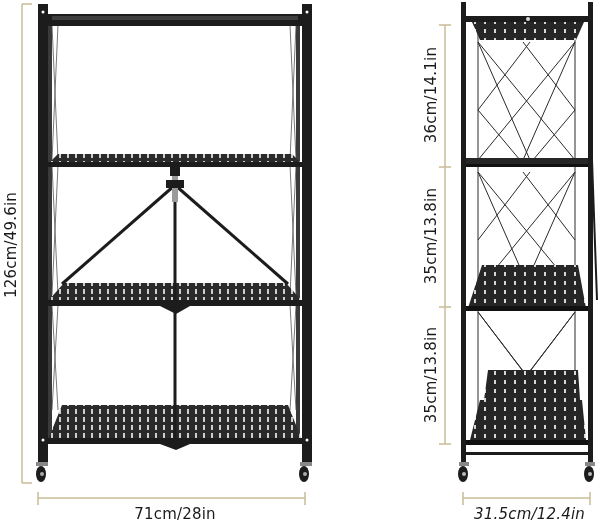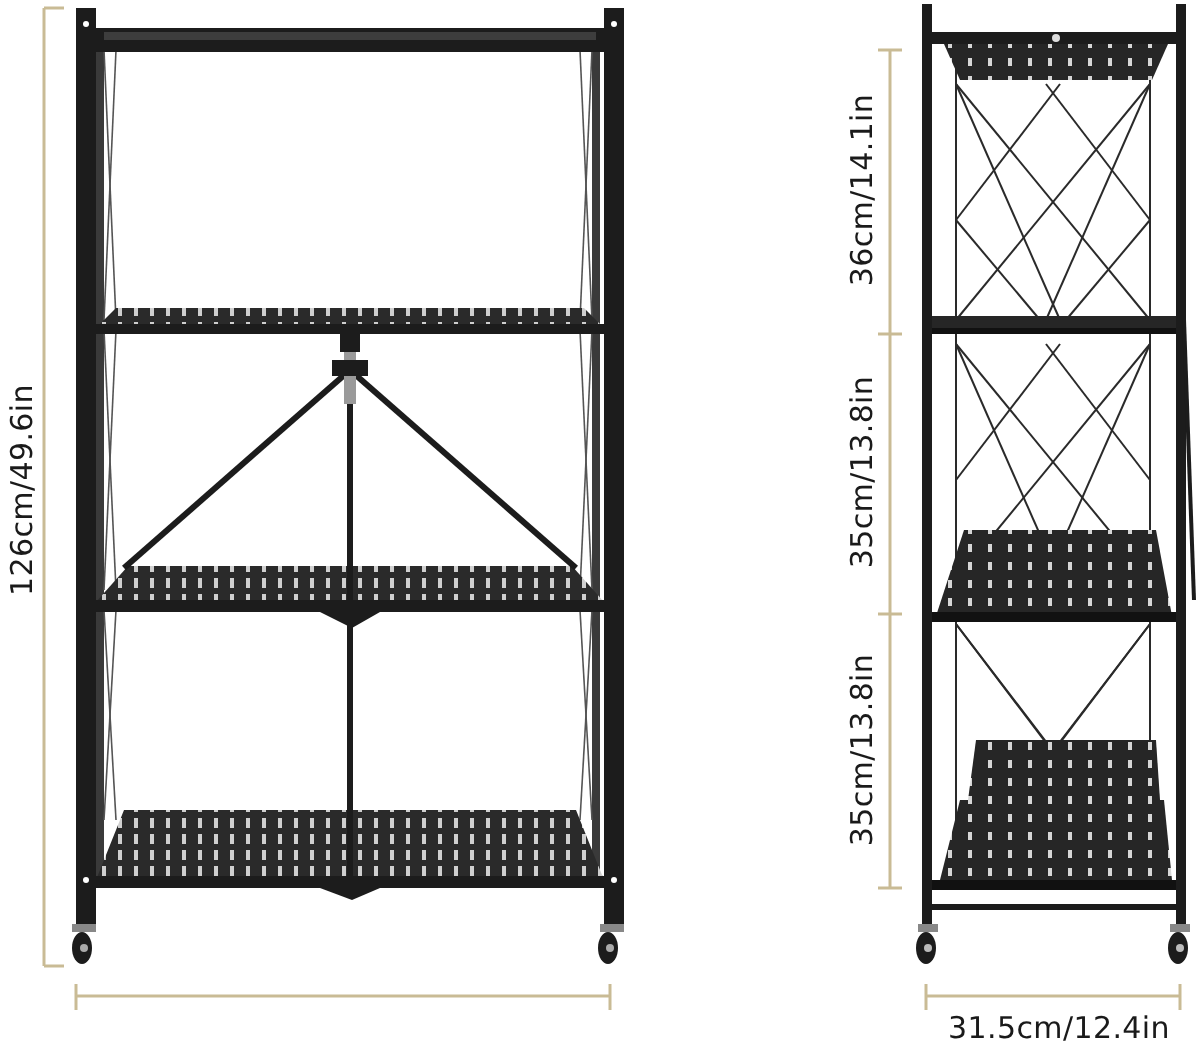--- a/index.html
+++ b/index.html
@@ -186,18 +186,19 @@
       </g>
       <g>
         <rect x="585" y="462" width="10" height="4" fill="#888"></rect>
         <ellipse cx="589" cy="474" rx="5" ry="8" fill="#1c1c1c"></ellipse>
         <circle cx="590" cy="474" r="2" fill="#bbb"></circle>
       </g>
     </g>
   </svg>
 
   <div class="dim-label vlabel" style="left:-44px; top:236px; width:110px; text-align:center;">126cm/49.6in</div>
+  <div class="dim-label" style="left:120px; top:505px; width:110px; text-align:center;">71cm/28in</div>
 
   <div class="dim-label vlabel" style="left:376px; top:86px; width:110px; text-align:center;">36cm/14.1in</div>
   <div class="dim-label vlabel" style="left:376px; top:227px; width:110px; text-align:center;">35cm/13.8in</div>
   <div class="dim-label vlabel" style="left:376px; top:366px; width:110px; text-align:center;">35cm/13.8in</div>
-  <div class="dim-label" style="left:467px; top:505px; width:125px; text-align:center;">31.5cm/12.4in</div>
+  <div class="dim-label" style="left:467px; top:505px; width:125px; text-align:center;font-style:italic;">31.5cm/12.4in</div>
 </div>
 
 </body></html>

